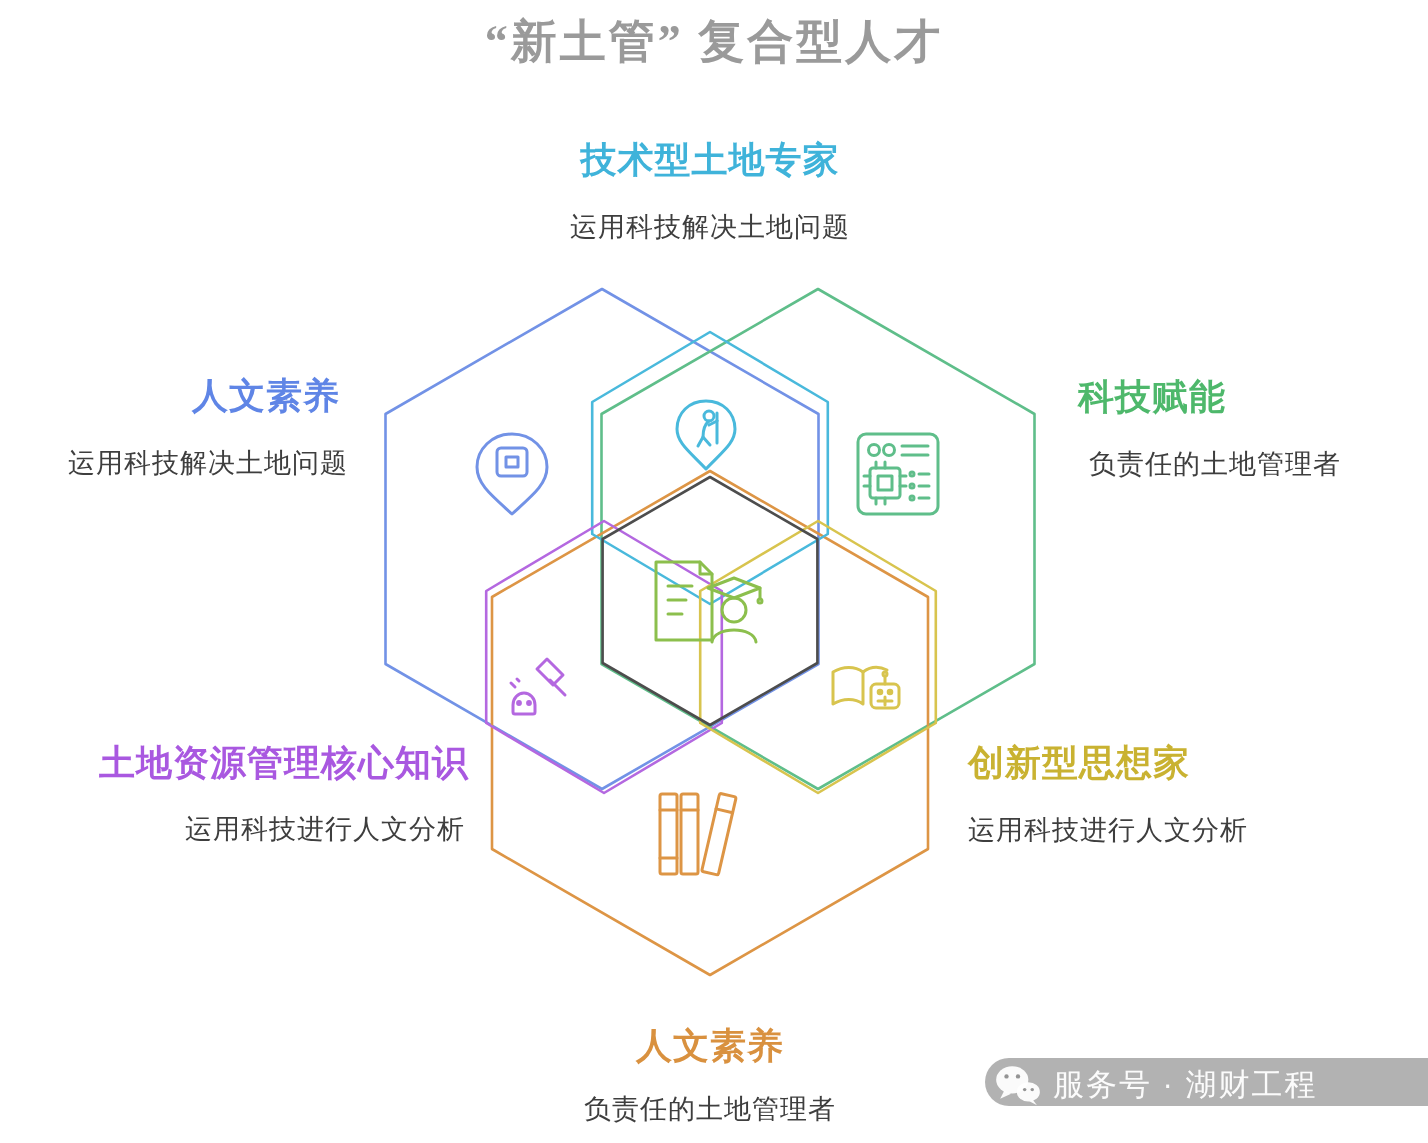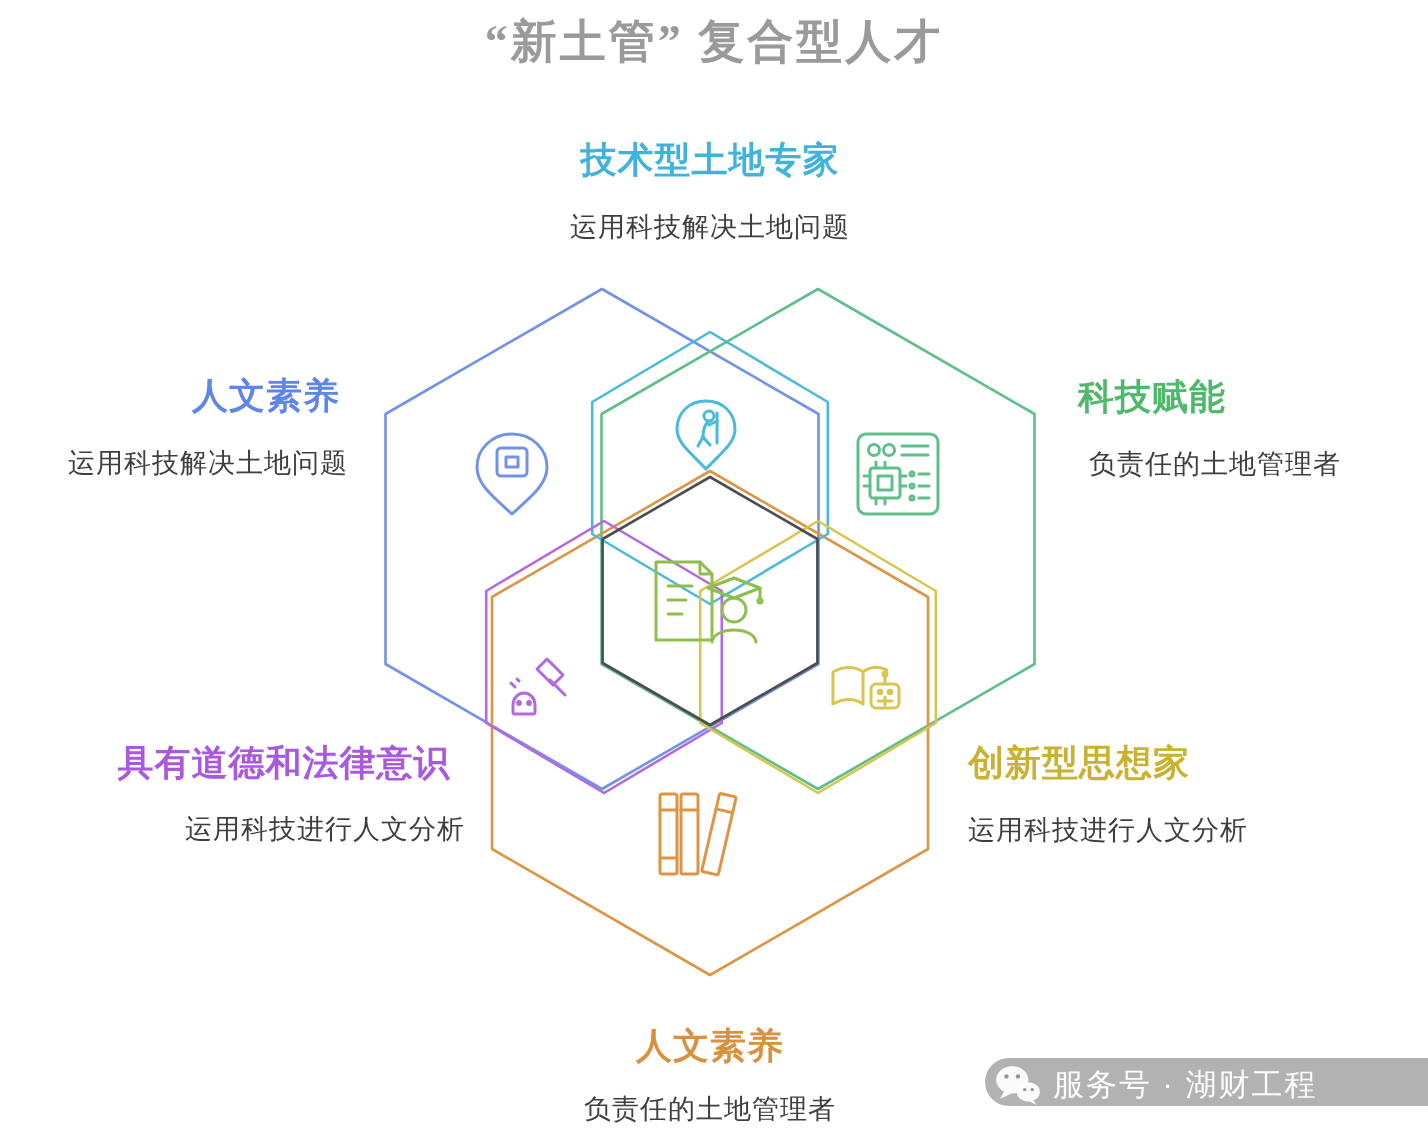--- a/index.html
+++ b/index.html
@@ -132,21 +132,21 @@
 
   <div class="node-heading c0" style="left:710px;top:160px">技术型土地专家</div>
   <div class="node-desc" style="left:710px;top:227px">运用科技解决土地问题</div>
 
   <div class="node-heading c1" style="left:266px;top:396px">人文素养</div>
   <div class="node-desc" style="left:208px;top:463px">运用科技解决土地问题</div>
 
   <div class="node-heading c2" style="left:1152px;top:397px">科技赋能</div>
   <div class="node-desc" style="left:1215px;top:464px">负责任的土地管理者</div>
 
-  <div class="node-heading c3" style="left:284px;top:763px">具有道德和法律意识</div>
+  <div class="node-heading c3" style="left:284px;top:763px">土地资源管理核心知识</div>
   <div class="node-desc" style="left:325px;top:829px">运用科技进行人文分析</div>
 
   <div class="node-heading c4" style="left:1079px;top:763px">创新型思想家</div>
   <div class="node-desc" style="left:1108px;top:830px">运用科技进行人文分析</div>
 
   <div class="node-heading c5" style="left:710px;top:1046px">人文素养</div>
   <div class="node-desc" style="left:710px;top:1109px">负责任的土地管理者</div>
 
   <div class="watermark">
     <svg width="46" height="42" viewBox="0 0 40 36">

